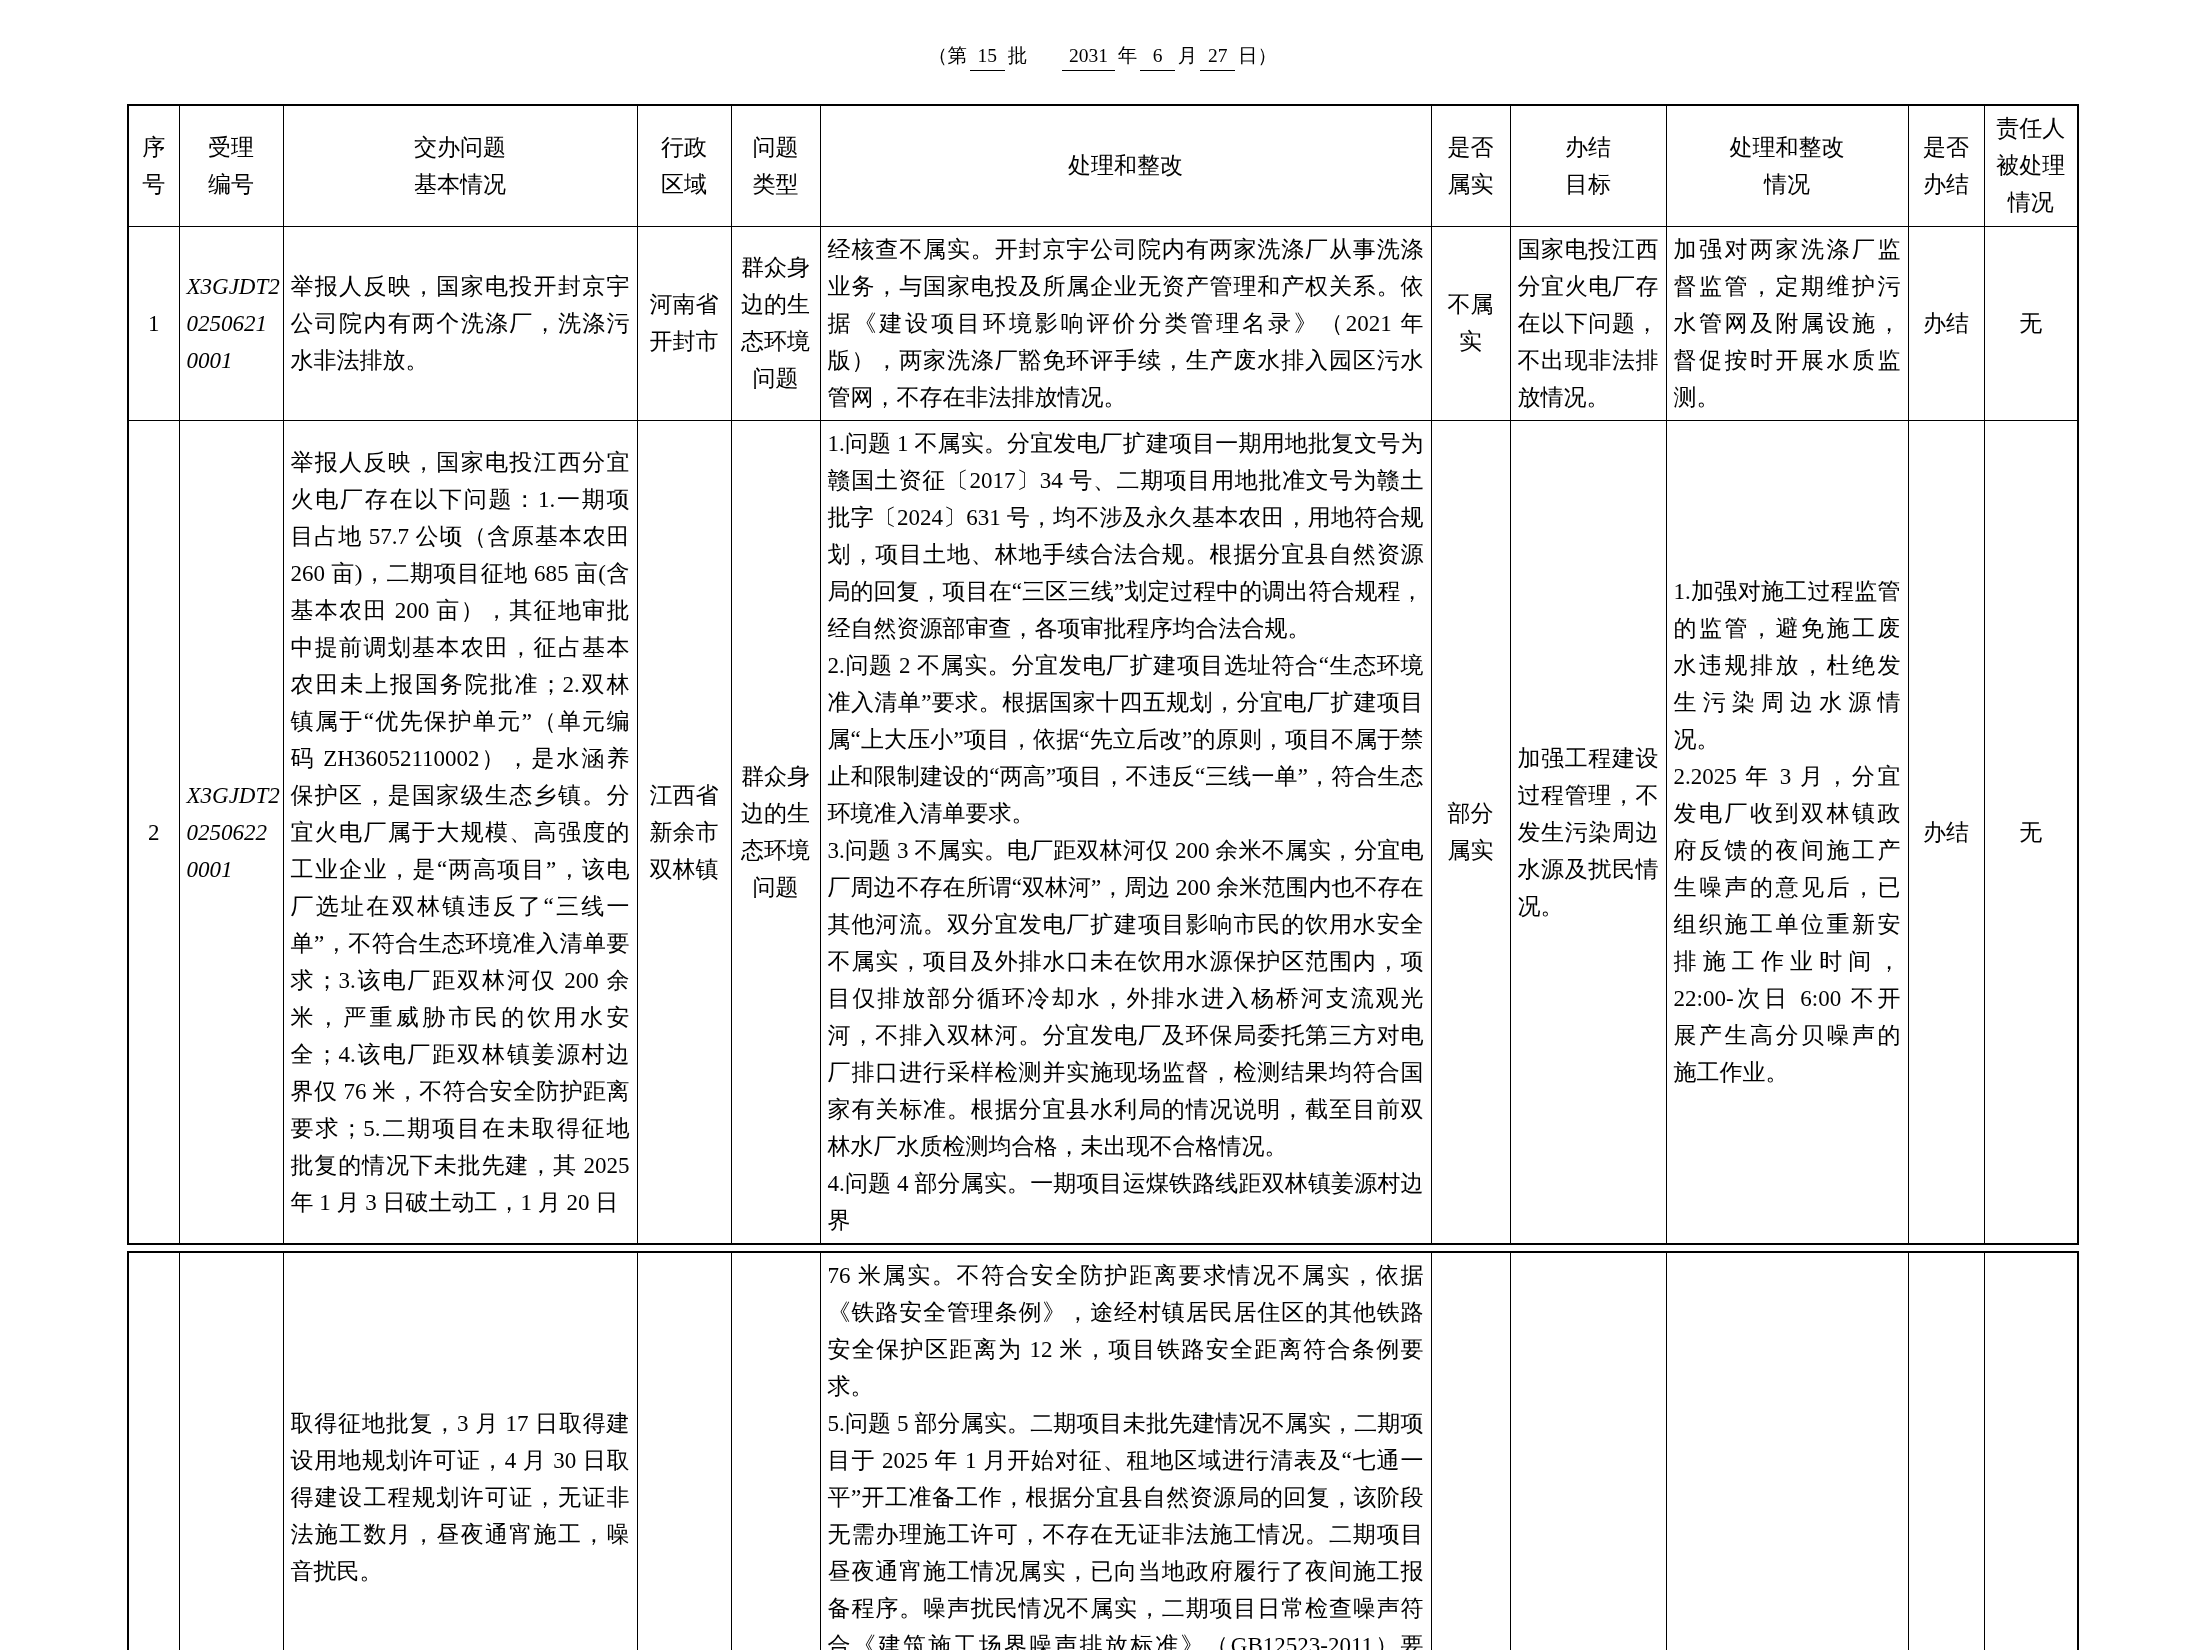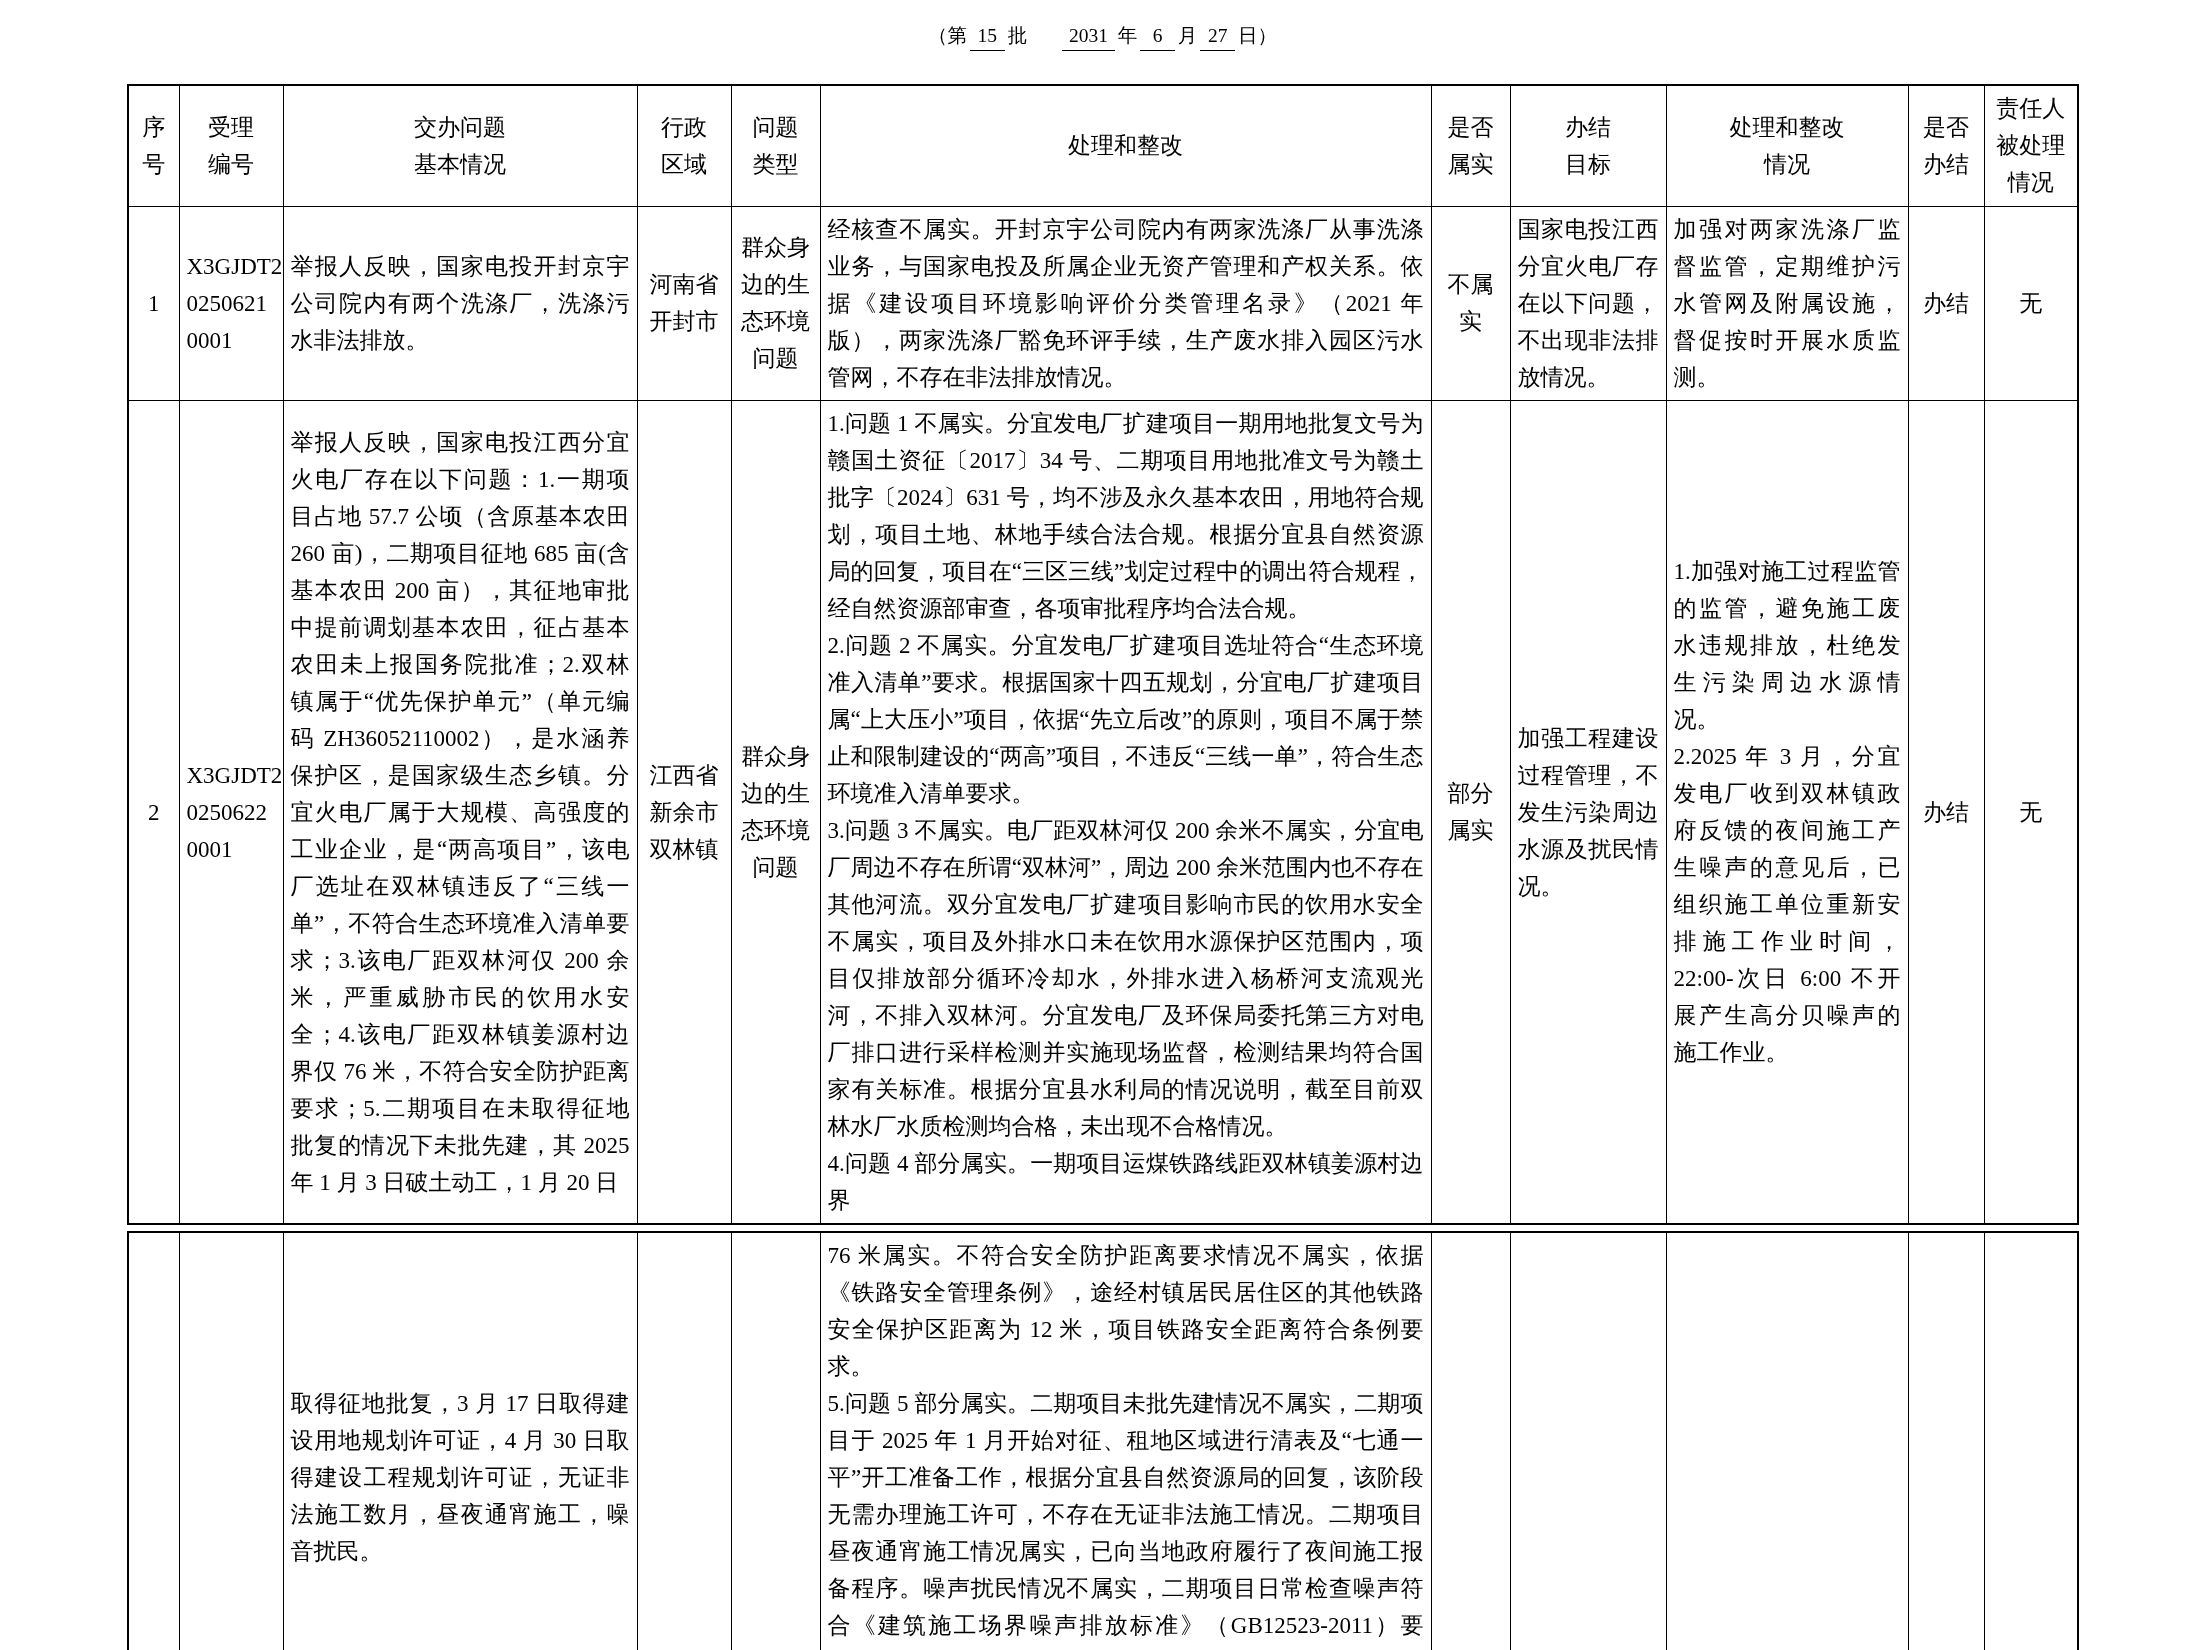--- a/index.html
+++ b/index.html
@@ -12,21 +12,21 @@
   .sheet{width:1951px;margin-left:127px;padding-top:4.2px;}
   .title{
     text-align:center;font-weight:bold;font-size:31px;line-height:36px;
     letter-spacing:0.7px;
   }
   .subtitle{
     margin-top:18px;text-align:center;font-size:19.5px;line-height:28px;
   }
   .subtitle .u{
     display:inline-block;border-bottom:1.4px solid #000;
-    padding:0 7px;min-width:21px;text-align:center;
+    padding:0 7px;min-width:21px;text-align:center;margin-top:20px;
   }
   .subtitle .seg{padding:0 2.8px;}
   .subtitle .gap{display:inline-block;width:32px;}
   table.tbl{
     width:1951px;table-layout:fixed;border-collapse:collapse;
     font-size:23px;line-height:37px;
   }
   table.main{margin-top:33px;}
   table.cont{margin-top:5.6px;}
   .tbl{border:2.1px solid #000;}
@@ -37,21 +37,21 @@
     overflow:hidden;
     vertical-align:middle;
     padding:4.2px 7px;
   }
   .r-head{height:115px;}
   .r-1{height:178px;}
   .r-2a{height:770px;}
   .r-2b{height:417px;}
   .c{text-align:center;}
   .j{text-align:justify;text-justify:inter-character;}
-  .l{text-align:left;}
+  .l{text-align:left;font-style:italic;}
   .top{vertical-align:top;}
 </style>
 </head>
 <body>
 
 <div class="sheet">
 
 
   <div class="subtitle"><span class="seg">（第</span><span class="u">15</span><span class="seg">批</span><span class="gap"></span><span class="u">2031</span><span class="seg">年</span><span class="u">6</span><span class="seg">月</span><span class="u">27</span><span class="seg">日）</span></div>
 

